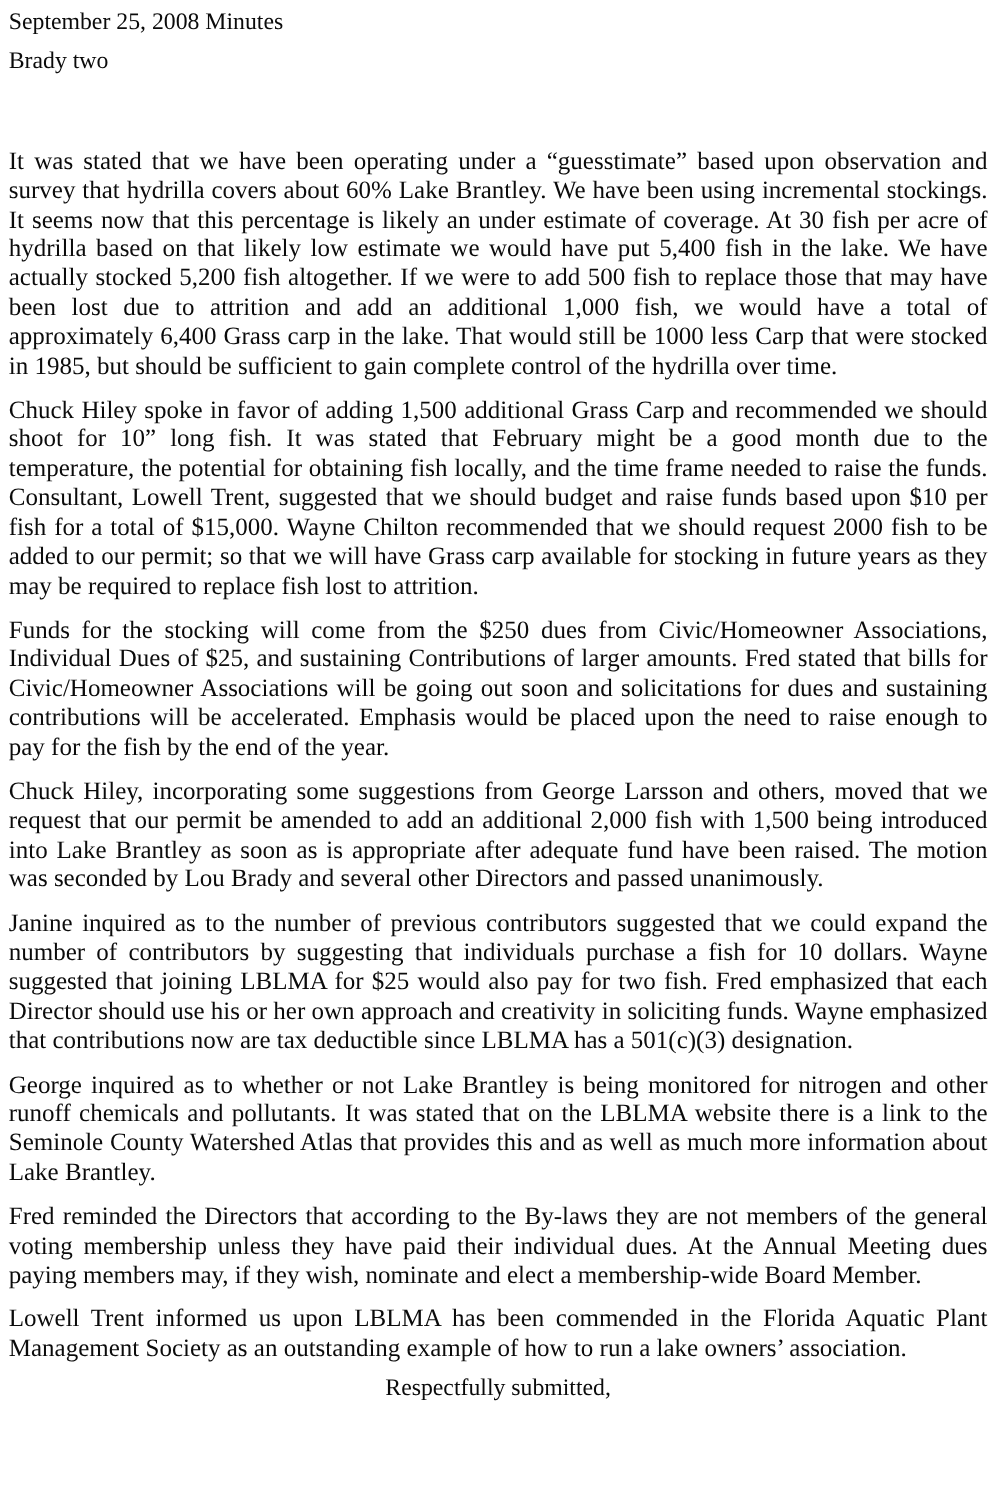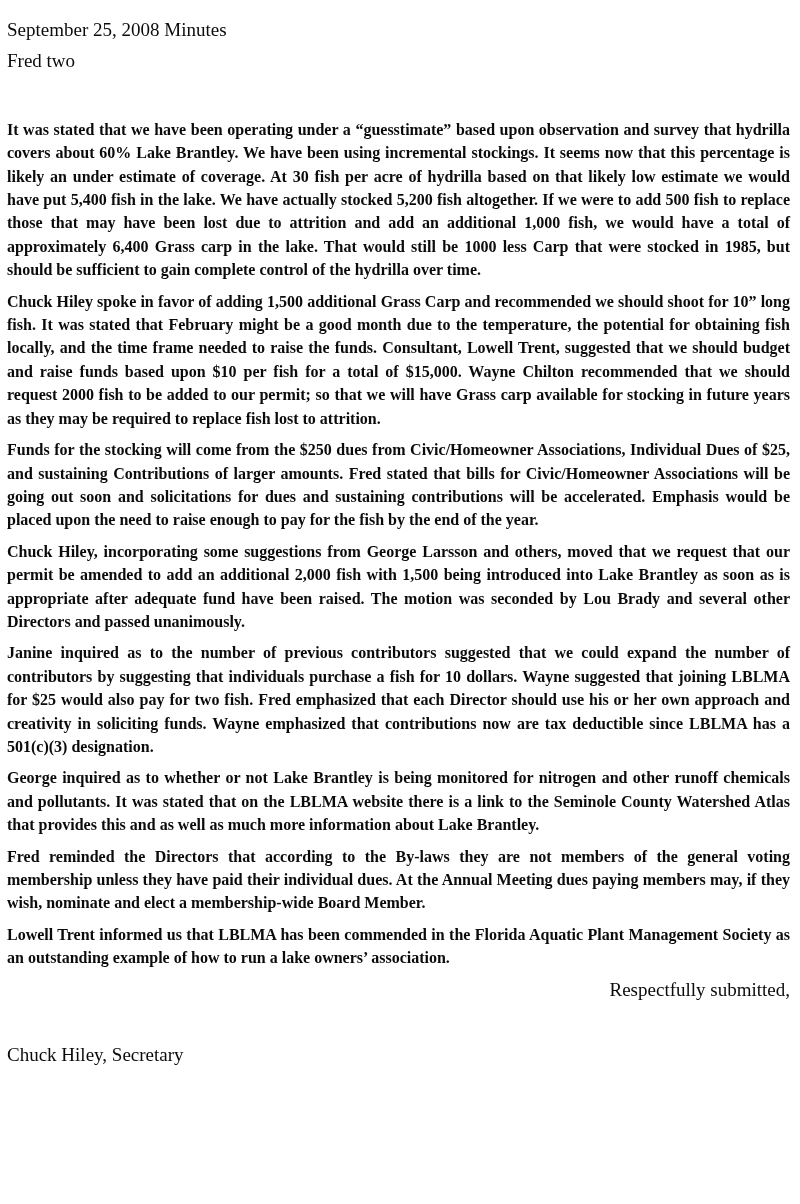--- a/index.html
+++ b/index.html
@@ -11,75 +11,73 @@
     width: 800px;
     height: 1204px;
     overflow: hidden;
     font-family: "Liberation Serif", serif;
     color: #0b0b0b;
   }
   .page {
     box-sizing: border-box;
     width: 800px;
     height: 1204px;
-    padding: 18px 10px 0 7px;
+    padding: 6px 10px 0 7px;
     background: #ffffff;
   }
   .hdr-line {
     font-size: 19px;
     line-height: 23.4px;
     margin: 0 0 8px 0;
     text-align: left;
     white-space: nowrap;
   }
   .hdr-gap {
     height: 37px;
   }
   .para {
-    font-size: 16px;
+    font-size: 20px;
     line-height: 23.4px;
-    margin: 0 0 8px 0;
+    margin: 12px 0 8px 0;
     text-align: justify;
     text-justify: inter-word;
-    font-weight: bold;
   }
   .closing-salutation {
     font-size: 19px;
     line-height: 23.4px;
     margin: 0 0 42px 0;
-    text-align: right;
+    text-align: center;
   }
   .closing-signature {
     font-size: 19px;
     line-height: 23.4px;
     margin: 0;
     text-align: left;
   }
 </style>
 </head>
 <body>
 
 <div class="page">
 
   <div class="header">
     <p class="hdr-line">September 25, 2008 Minutes</p>
-    <p class="hdr-line">Fred two</p>
+    <p class="hdr-line">Brady two</p>
   </div>
 
   <div class="hdr-gap"></div>
 
   <div class="body-text">
     <p class="para">It was stated that we have been operating under a “guesstimate” based upon observation and survey that hydrilla covers about 60% Lake Brantley. We have been using incremental stockings. It seems now that this percentage is likely an under estimate of coverage. At 30 fish per acre of hydrilla based on that likely low estimate we would have put 5,400 fish in the lake. We have actually stocked 5,200 fish altogether. If we were to add 500 fish to replace those that may have been lost due to attrition and add an additional 1,000 fish, we would have a total of approximately 6,400 Grass carp in the lake. That would still be 1000 less Carp that were stocked in 1985, but should be sufficient to gain complete control of the hydrilla over time.</p>
     <p class="para">Chuck Hiley spoke in favor of adding 1,500 additional Grass Carp and recommended we should shoot for 10” long fish. It was stated that February might be a good month due to the temperature, the potential for obtaining fish locally, and the time frame needed to raise the funds. Consultant, Lowell Trent, suggested that we should budget and raise funds based upon $10 per fish for a total of $15,000. Wayne Chilton recommended that we should request 2000 fish to be added to our permit; so that we will have Grass carp available for stocking in future years as they may be required to replace fish lost to attrition.</p>
     <p class="para">Funds for the stocking will come from the $250 dues from Civic/Homeowner Associations, Individual Dues of $25, and sustaining Contributions of larger amounts. Fred stated that bills for Civic/Homeowner Associations will be going out soon and solicitations for dues and sustaining contributions will be accelerated. Emphasis would be placed upon the need to raise enough to pay for the fish by the end of the year.</p>
     <p class="para">Chuck Hiley, incorporating some suggestions from George Larsson and others, moved that we request that our permit be amended to add an additional 2,000 fish with 1,500 being introduced into Lake Brantley as soon as is appropriate after adequate fund have been raised. The motion was seconded by Lou Brady and several other Directors and passed unanimously.</p>
     <p class="para">Janine inquired as to the number of previous contributors suggested that we could expand the number of contributors by suggesting that individuals purchase a fish for 10 dollars. Wayne suggested that joining LBLMA for $25 would also pay for two fish. Fred emphasized that each Director should use his or her own approach and creativity in soliciting funds. Wayne emphasized that contributions now are tax deductible since LBLMA has a 501(c)(3) designation.</p>
     <p class="para">George inquired as to whether or not Lake Brantley is being monitored for nitrogen and other runoff chemicals and pollutants. It was stated that on the LBLMA website there is a link to the Seminole County Watershed Atlas that provides this and as well as much more information about Lake Brantley.</p>
     <p class="para">Fred reminded the Directors that according to the By-laws they are not members of the general voting membership unless they have paid their individual dues. At the Annual Meeting dues paying members may, if they wish, nominate and elect a membership-wide Board Member.</p>
-    <p class="para">Lowell Trent informed us that LBLMA has been commended in the Florida Aquatic Plant Management Society as an outstanding example of how to run a lake owners’ association.</p>
+    <p class="para">Lowell Trent informed us upon LBLMA has been commended in the Florida Aquatic Plant Management Society as an outstanding example of how to run a lake owners’ association.</p>
   </div>
 
   <div class="closing">
     <p class="closing-salutation">Respectfully submitted,</p>
-    <p class="closing-signature">Chuck Hiley, Secretary</p>
   </div>
 
 </div>
 
 </body></html>

